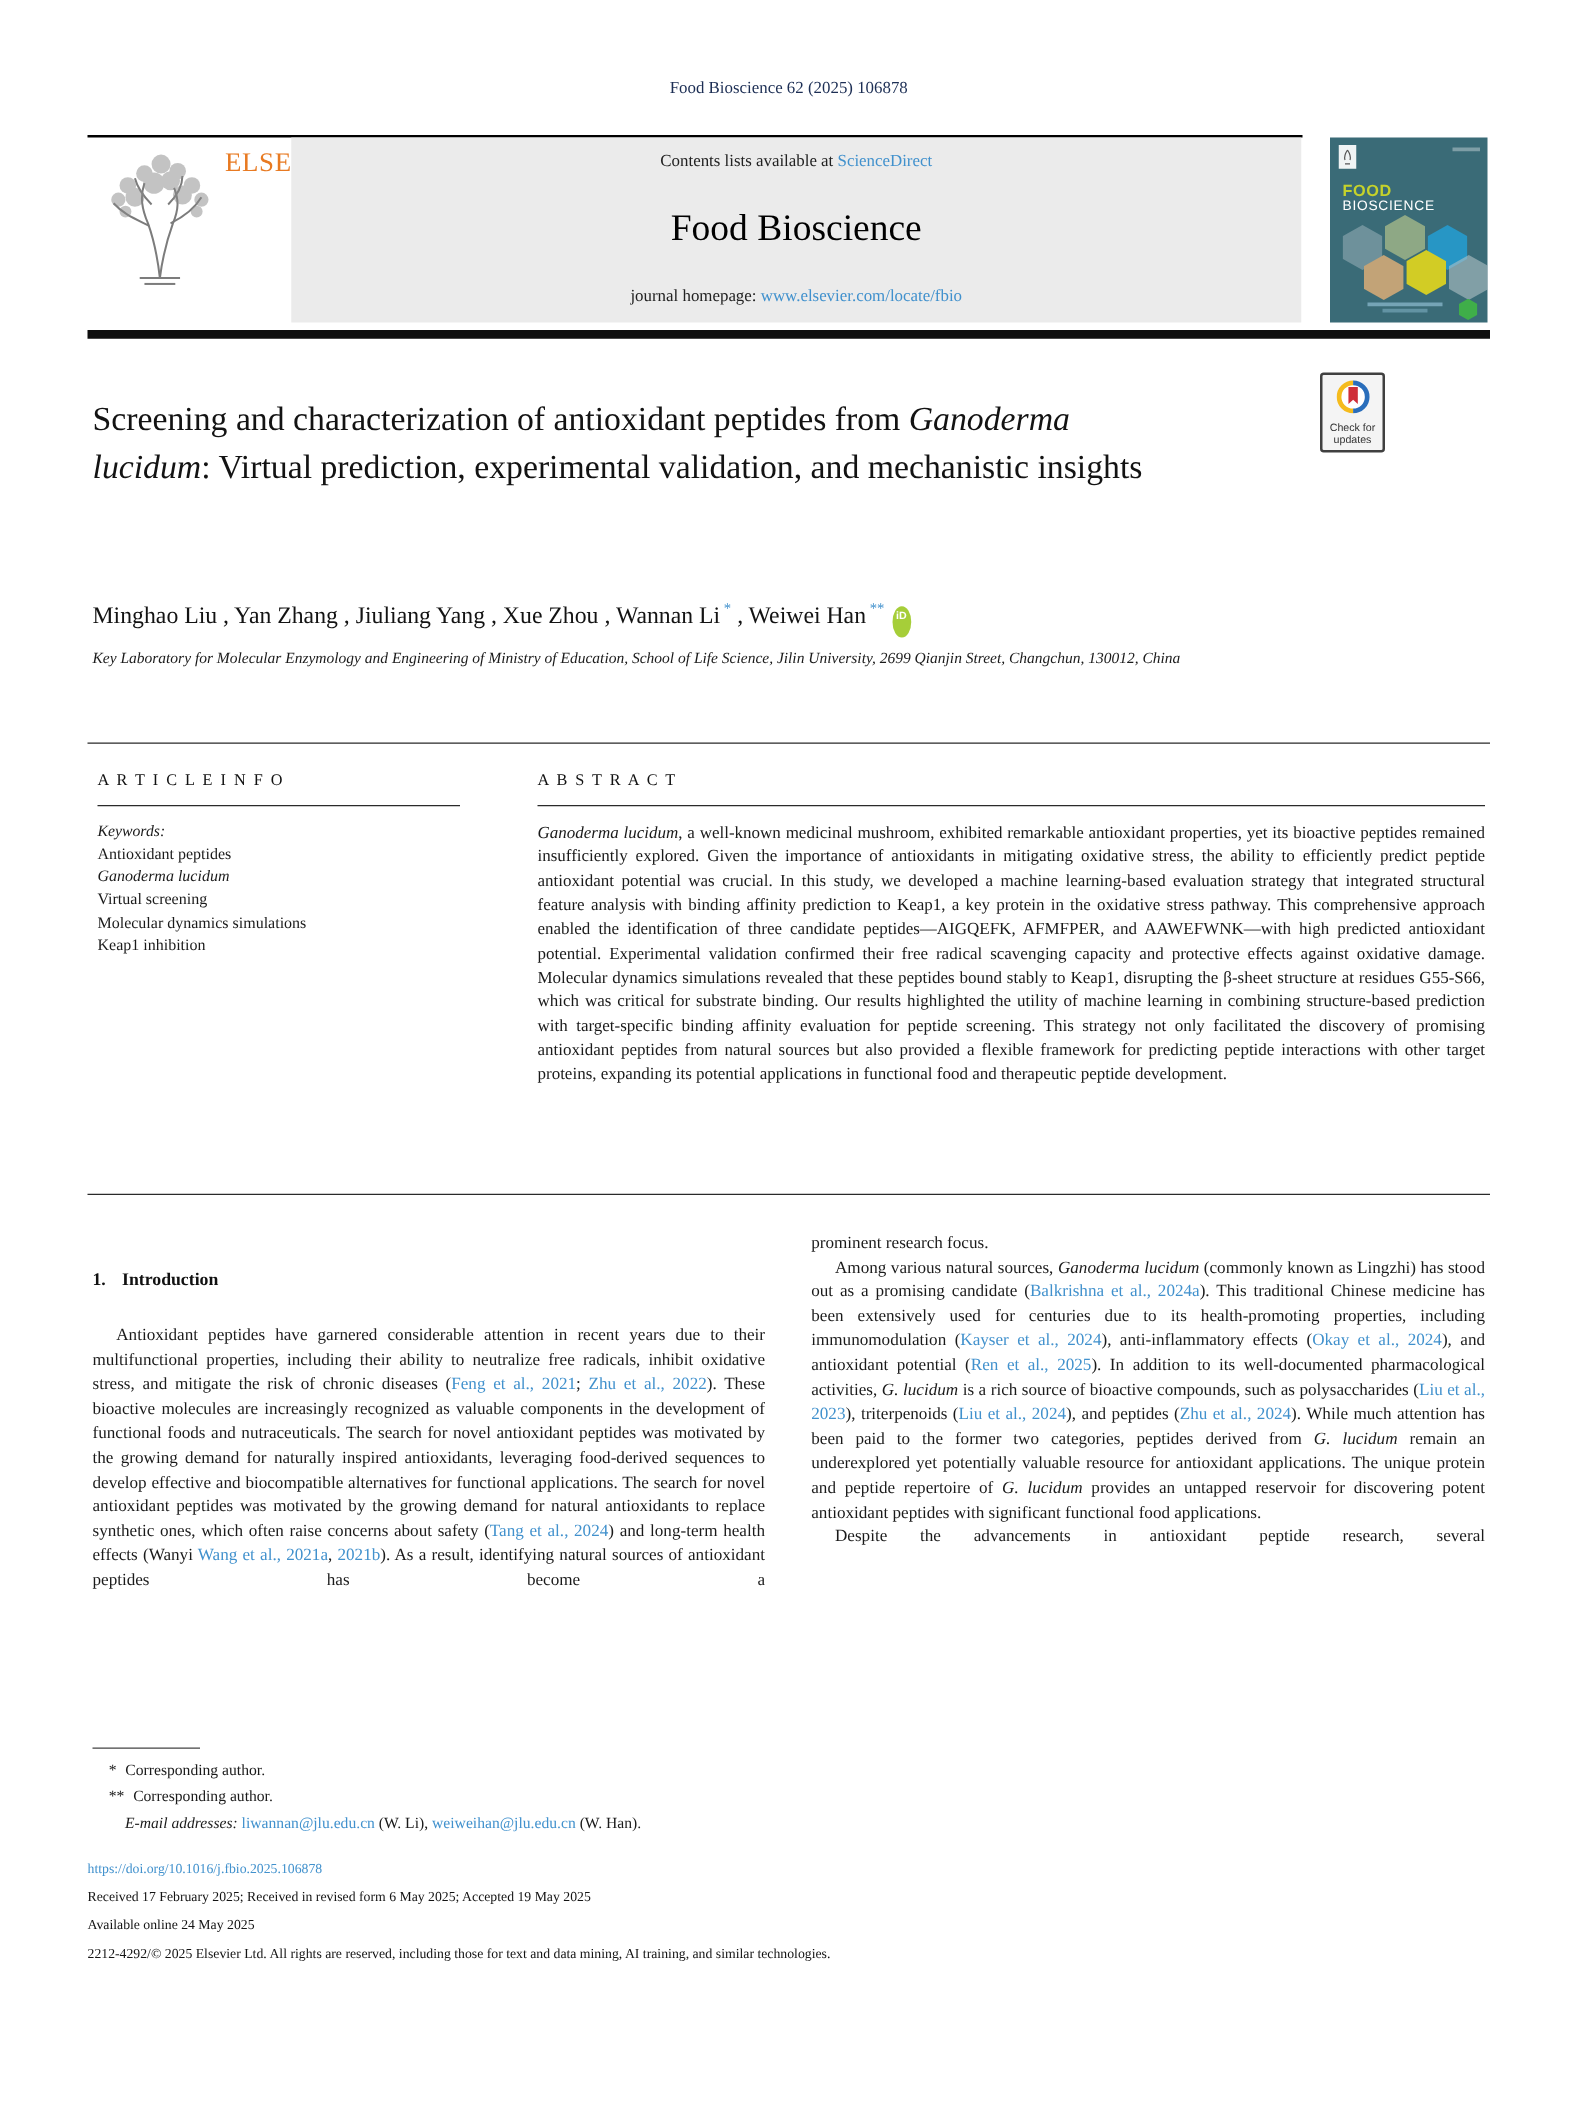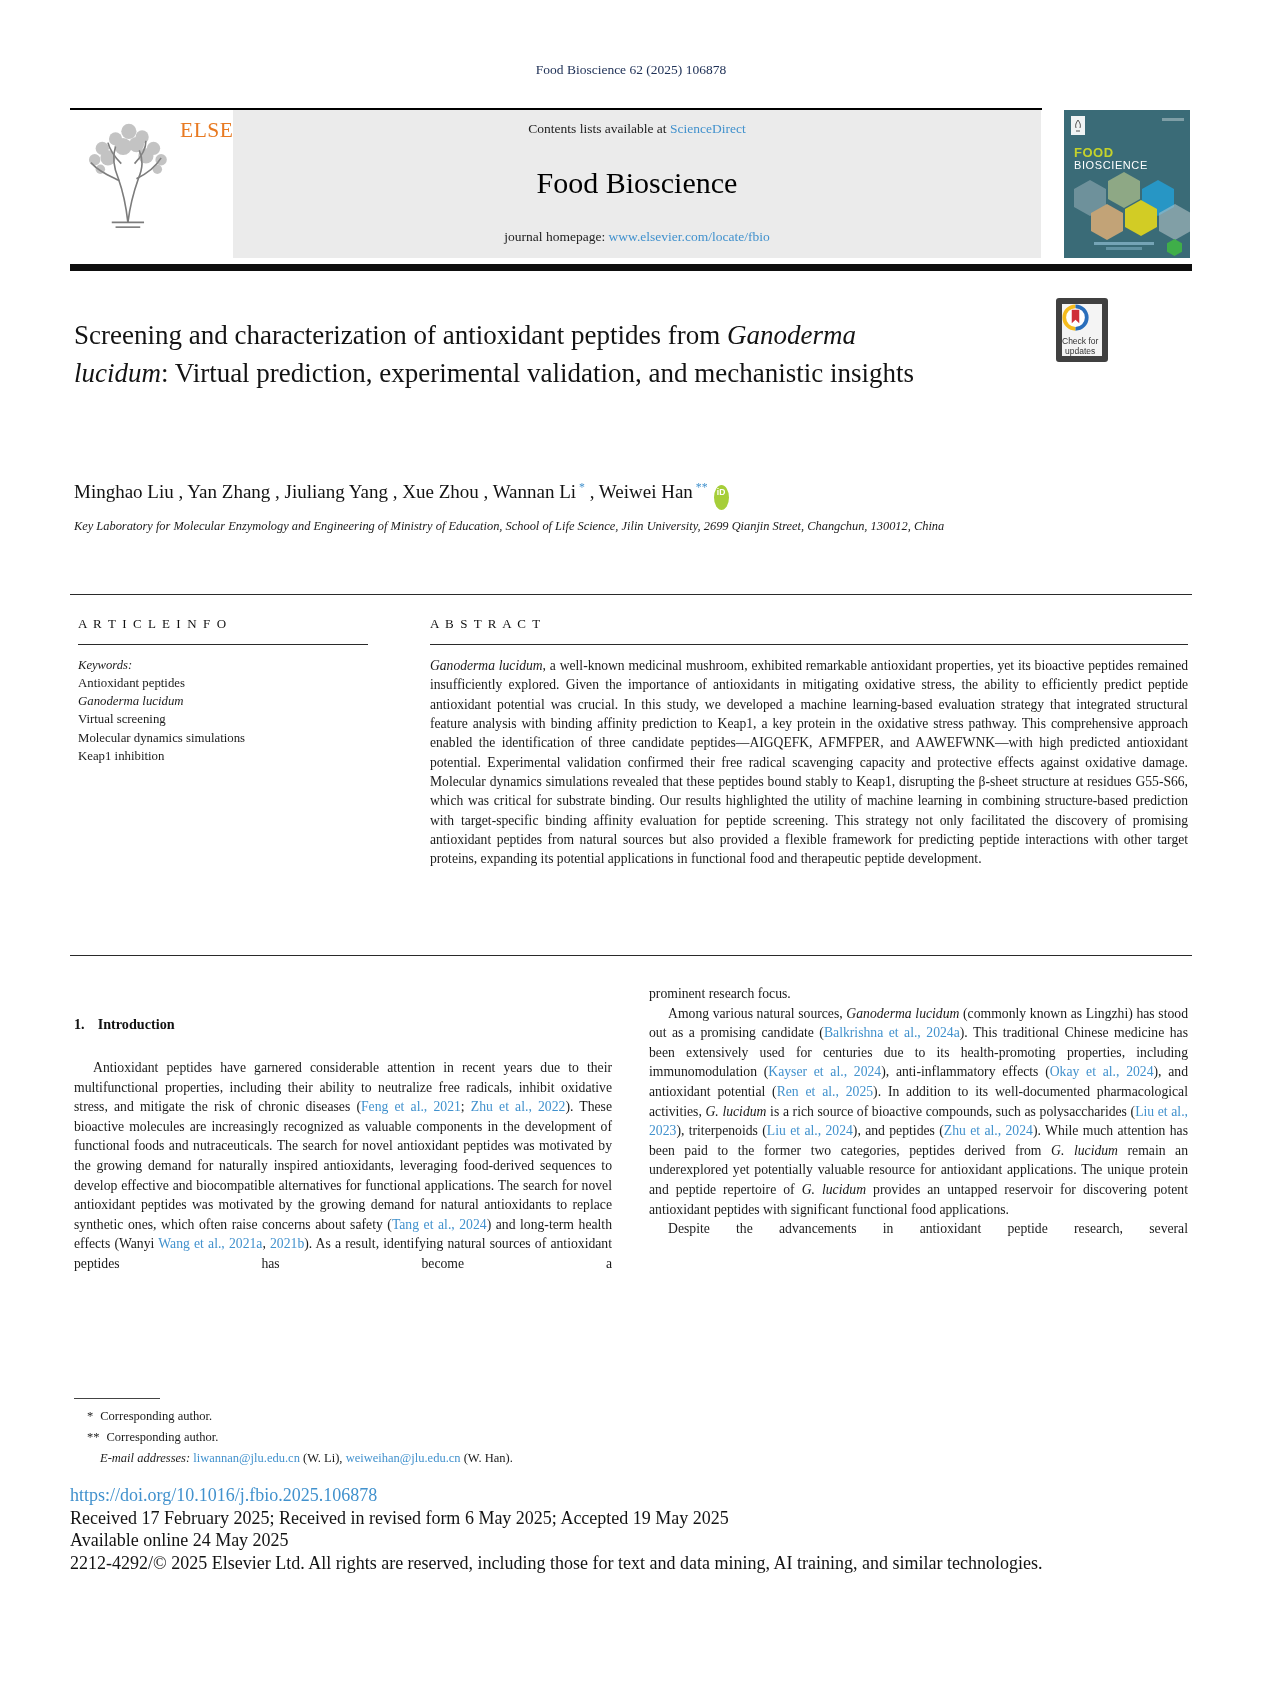--- a/index.html
+++ b/index.html
@@ -39,22 +39,22 @@
   .cover-line{position:absolute;height:2.5px;background:rgba(165,212,235,.55)}
 
   
   .thick-bar{position:absolute;top:264px;left:70px;width:1122px;height:7px;background:#0e0e0e}
 
   
   .article-title{position:absolute;left:74px;top:316px;width:880px;font-size:27px;line-height:38px;color:#131313}
   .run-i{font-style:italic}
   .run-sup{color:var(--link-blue);vertical-align:super;font-size:.62em;text-decoration:none}
   .update-badge{position:absolute;left:1056px;top:298px;width:52px;height:64px;background:#f4f4f4;
-                border:6px solid #404040;border-radius:3px;display:flex;flex-direction:column;
-                align-items:flex-start;justify-content:center;gap:2px}
+                border:2px solid #404040;border-radius:3px;display:flex;flex-direction:column;
+                align-items:center;justify-content:center;gap:2px}
   .badge-text{font-family:"Liberation Sans","DejaVu Sans",sans-serif;font-size:8.5px;line-height:9.5px;
               color:#333;text-align:center}
   .authors{position:absolute;left:74px;top:481px;font-size:19px;color:#131313}
   .orcid{display:inline-block;width:15px;height:25px;border-radius:50%;background:var(--orcid-green);
          color:#fff;font-family:"Liberation Sans",sans-serif;font-size:8.5px;font-weight:bold;
          text-align:center;line-height:15px;margin-left:6px;vertical-align:3px}
   .affiliation{position:absolute;left:74px;top:518px;width:940px;font-style:italic;
                font-size:12.4px;line-height:17px}
 
   .rule-full{position:absolute;left:70px;width:1122px;height:1px;background:#2a2a2a}
@@ -79,21 +79,21 @@
 
   
   .fn-rule{position:absolute;left:74px;top:1398px;width:86px;height:1px;background:#444}
   .footnotes{position:absolute;left:74px;top:1406px;width:600px;font-size:12.5px;line-height:20.8px}
   .fn-line{padding-left:13px}
   .fn-marker{margin-right:7px}
   .fn-email{padding-left:26px}
   .fn-email .lbl{font-style:italic}
 
   
-  .footer{position:absolute;left:70px;top:1484px;width:1122px;font-size:18px;line-height:22.6px;color:#131313}
+  .footer{position:absolute;left:70px;top:1484px;width:1122px;font-size:11px;line-height:22.6px;color:#131313}
 </style>
 </head>
 <body>
 
 <div class="page">
 
   <div class="journal-ref">Food Bioscience 62 (2025) 106878</div>
 
   <div class="mast-rule"></div>
 

